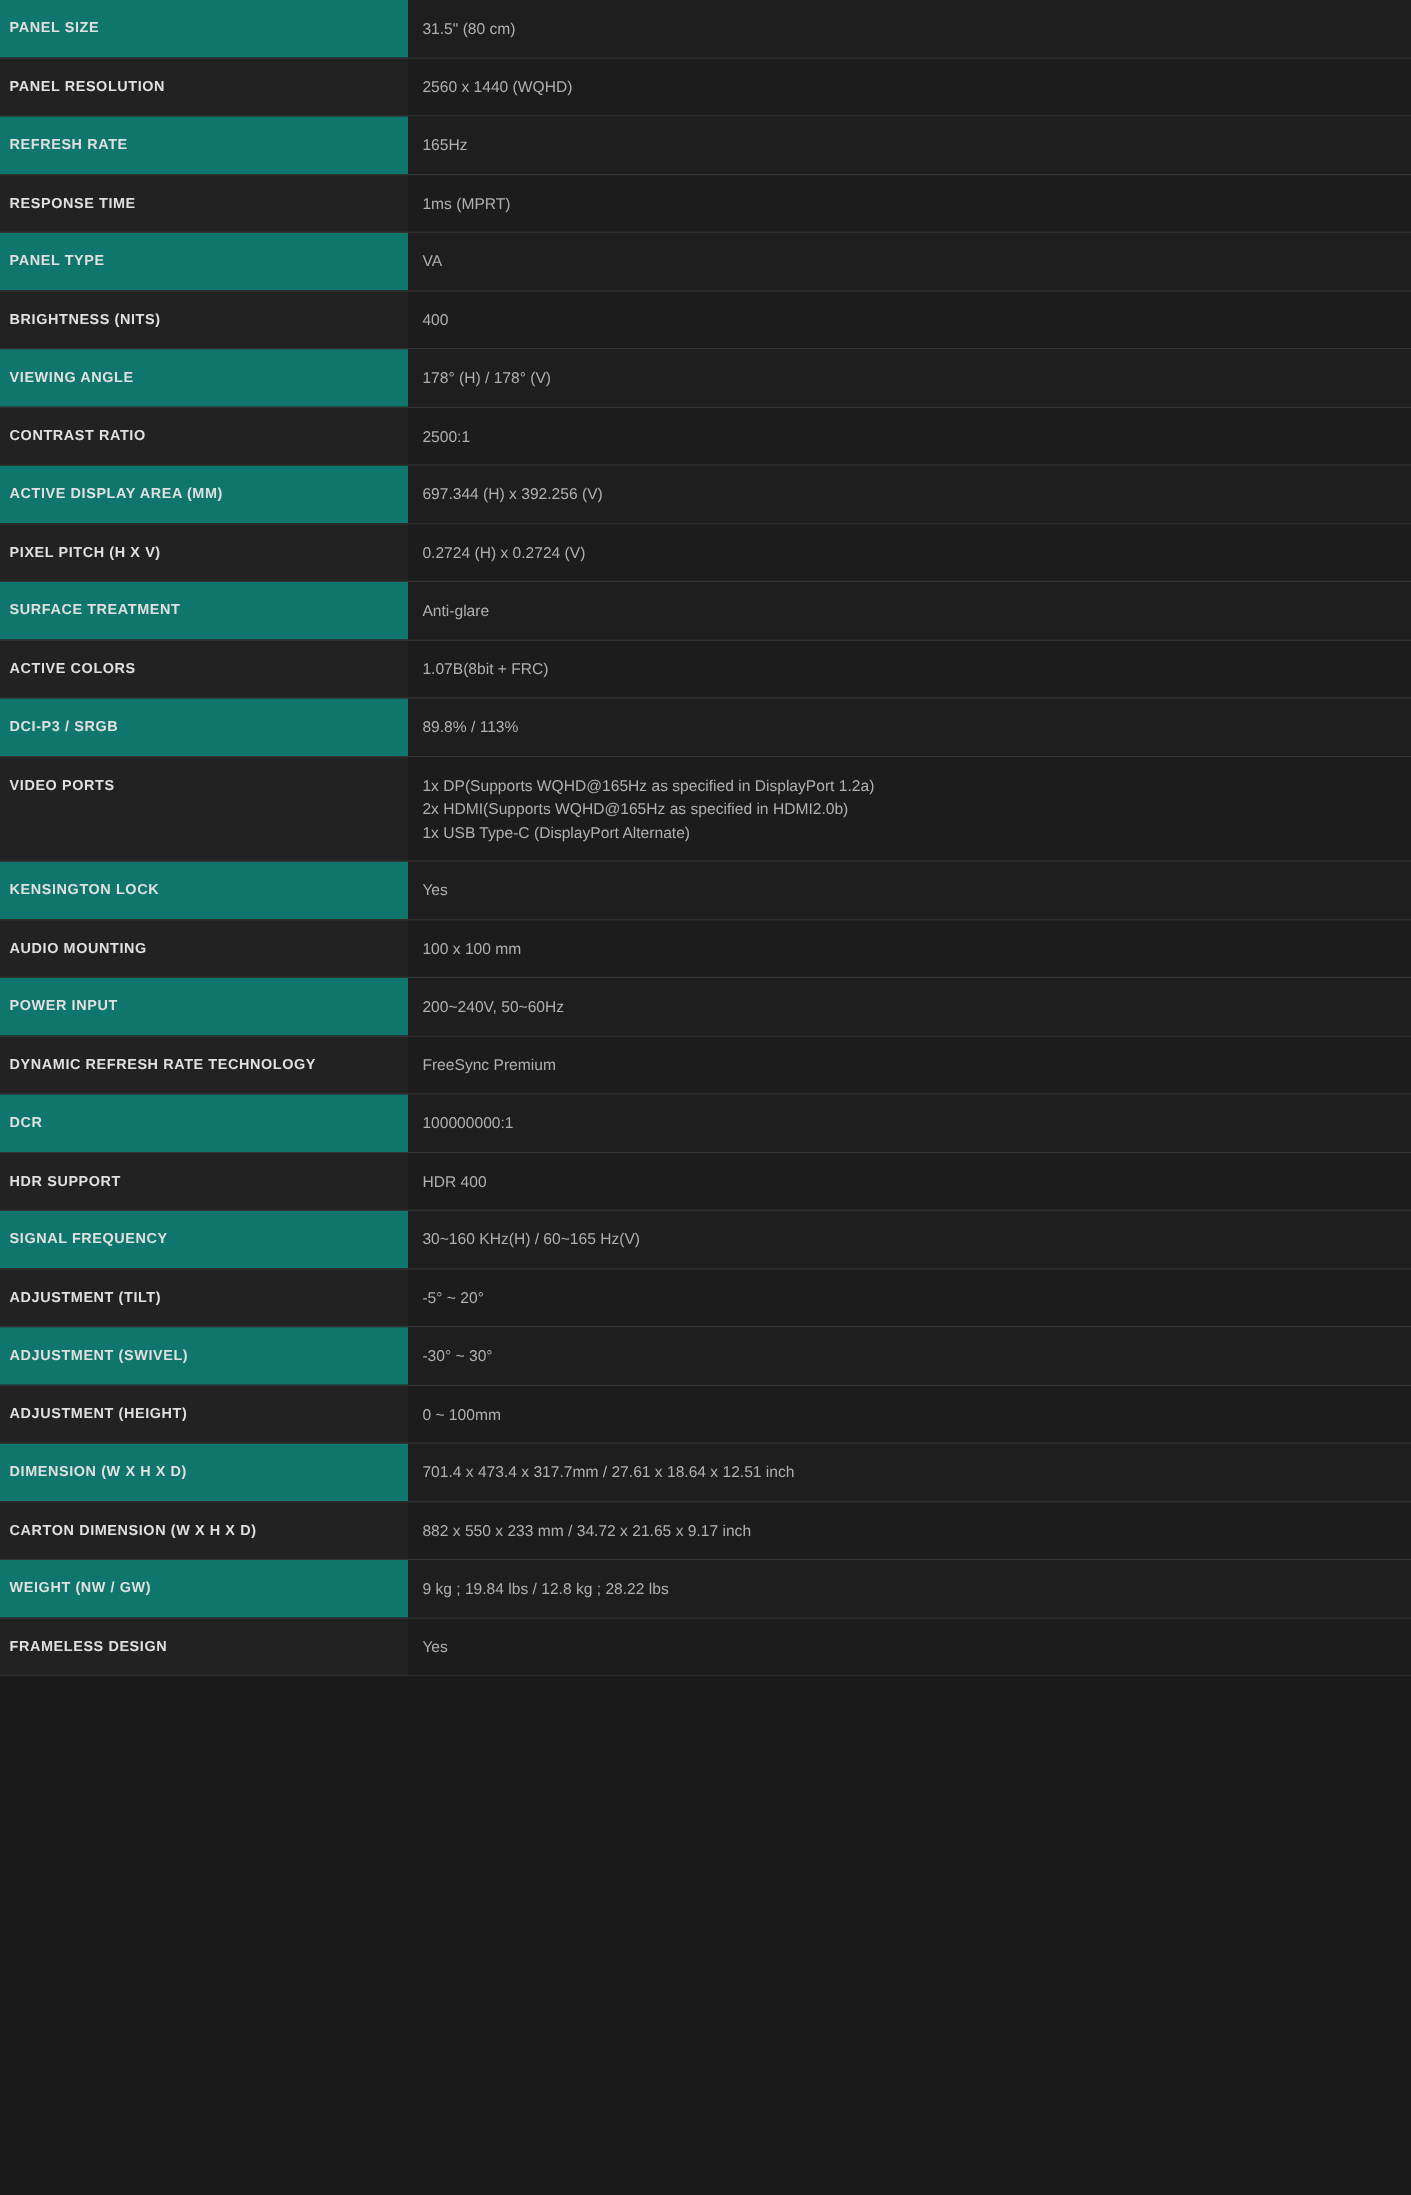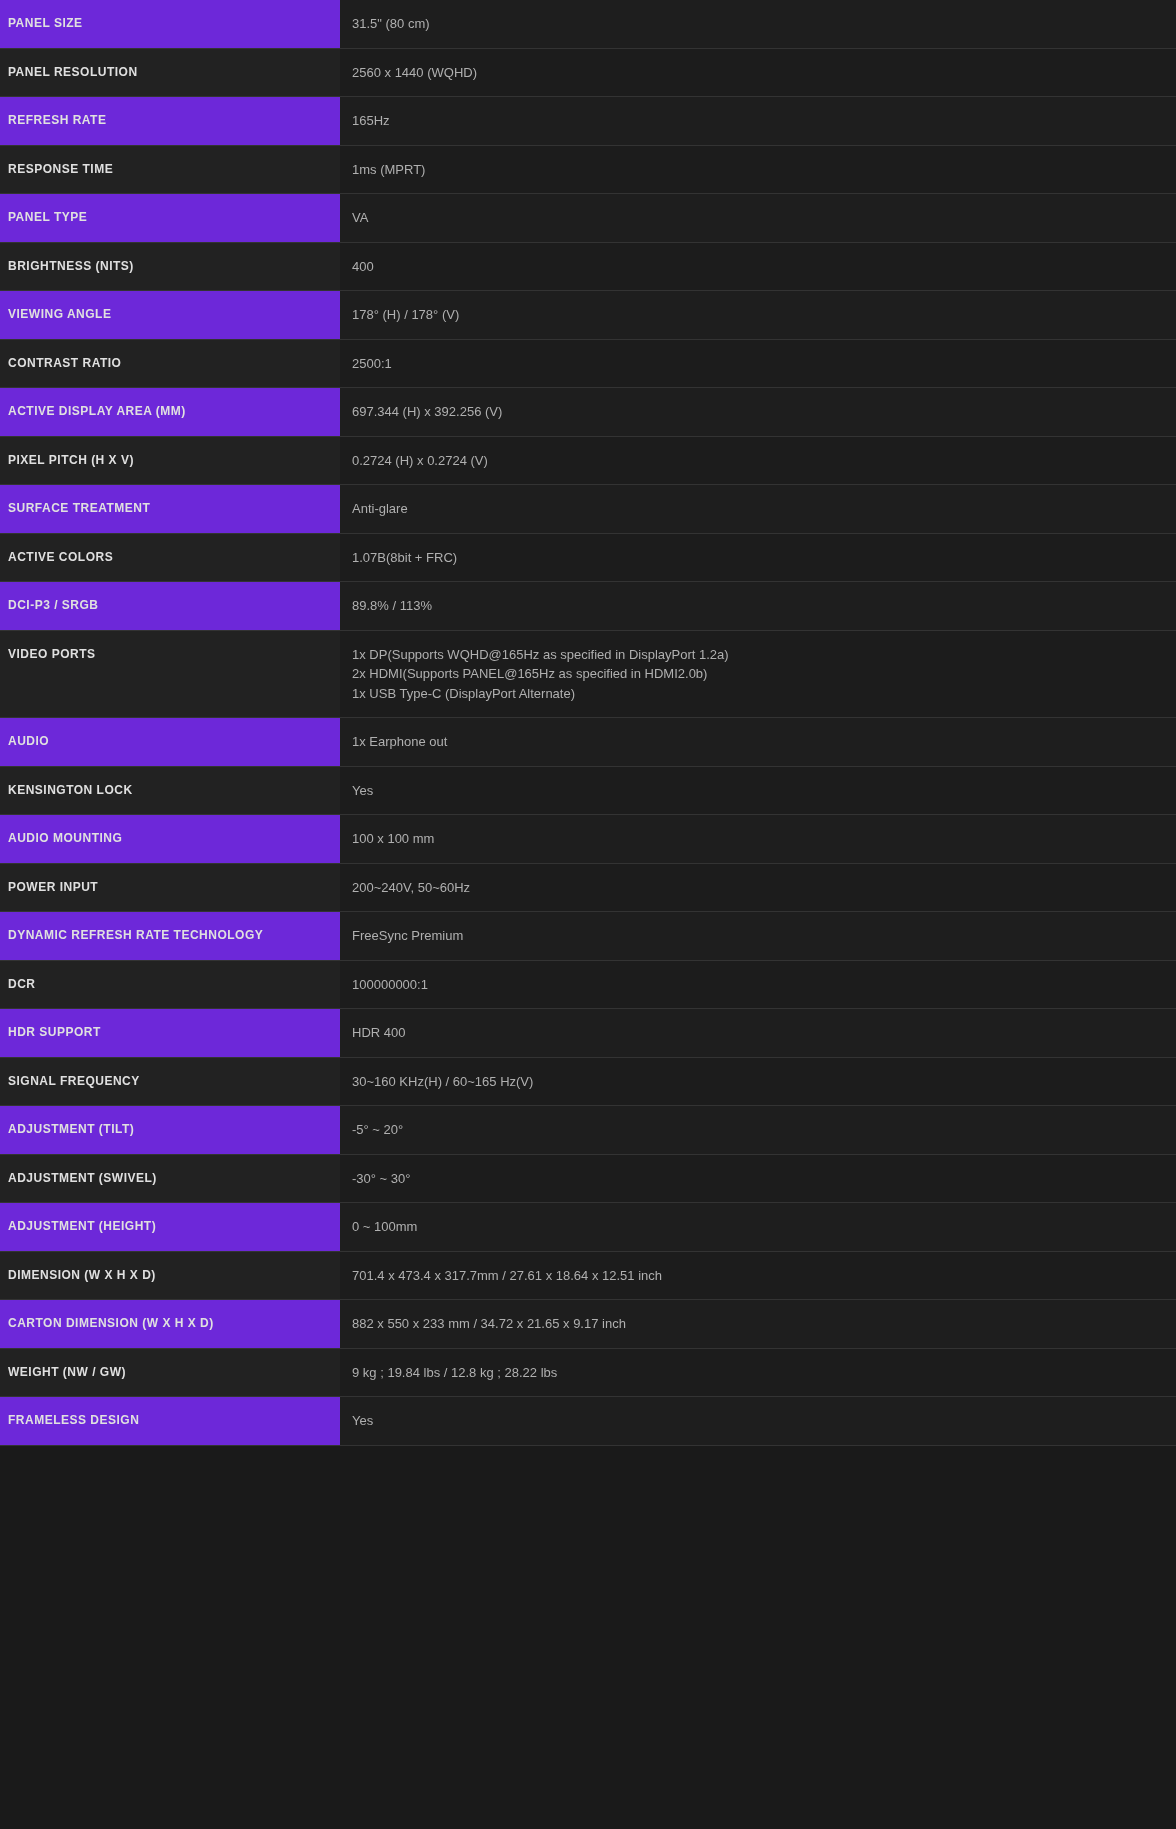--- a/index.html
+++ b/index.html
@@ -16,21 +16,21 @@
     .specs-table tr {
       border-bottom: 1px solid #333;
     }
     .specs-table td {
       padding: 14px 12px;
       vertical-align: top;
       font-size: 13px;
       line-height: 1.5;
     }
     .specs-table td:first-child {
-      background-color: #6d28d9;
+      background-color: #0f766e;
       color: #e0e0e0;
       font-weight: bold;
       font-size: 12px;
       letter-spacing: 0.5px;
       width: 340px;
       padding-left: 8px;
     }
     .specs-table td:last-child {
       background-color: #1e1e1e;
       color: #b0b0b0;
@@ -94,25 +94,21 @@
       <tr>
         <td>ACTIVE COLORS</td>
         <td><span>1.07B(8bit + FRC)</span></td>
       </tr>
       <tr>
         <td>DCI-P3 / SRGB</td>
         <td><span>89.8% / 113%</span></td>
       </tr>
       <tr>
         <td>VIDEO PORTS</td>
-        <td><span>1x DP(Supports WQHD@165Hz as specified in DisplayPort 1.2a)</span><br><span>2x HDMI(Supports PANEL@165Hz as specified in HDMI2.0b)</span><br><span>1x USB Type-C (DisplayPort Alternate)</span></td>
-      </tr>
-      <tr>
-        <td>AUDIO</td>
-        <td><span>1x Earphone out</span></td>
+        <td><span>1x DP(Supports WQHD@165Hz as specified in DisplayPort 1.2a)</span><br><span>2x HDMI(Supports WQHD@165Hz as specified in HDMI2.0b)</span><br><span>1x USB Type-C (DisplayPort Alternate)</span></td>
       </tr>
       <tr>
         <td>KENSINGTON LOCK</td>
         <td><span>Yes</span></td>
       </tr>
       <tr>
         <td>AUDIO MOUNTING</td>
         <td><span>100 x 100 mm</span></td>
       </tr>
       <tr>

